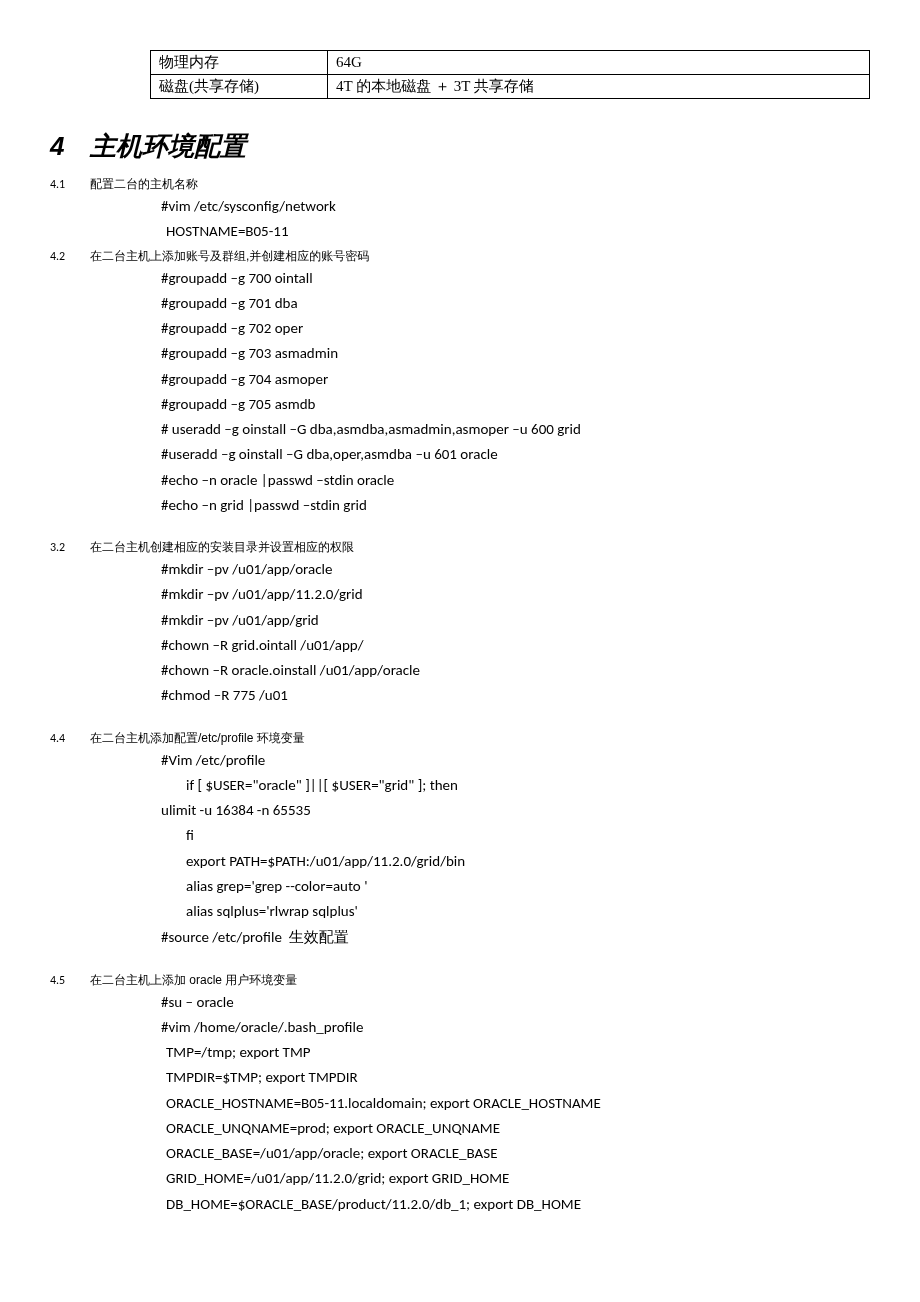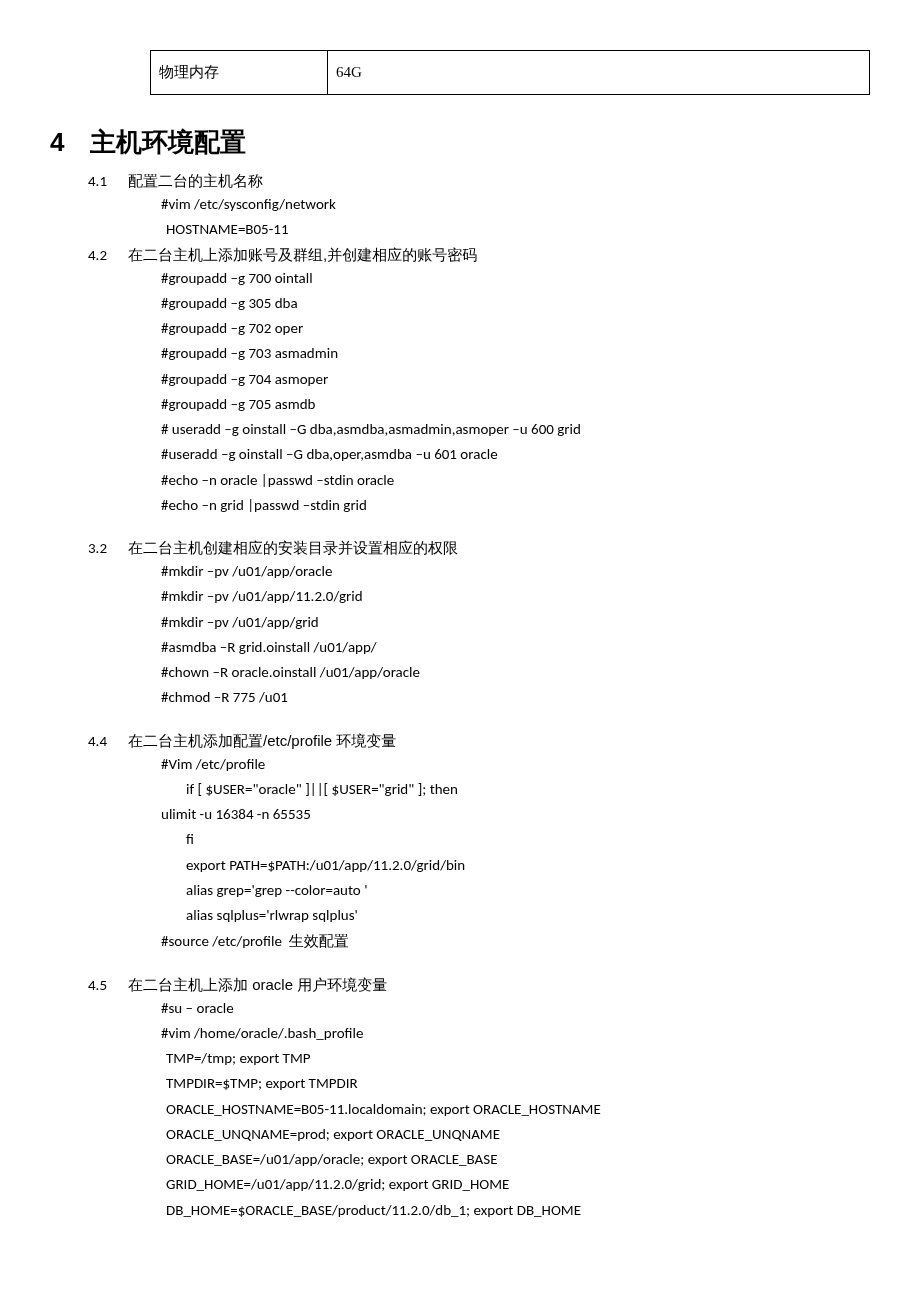--- a/index.html
+++ b/index.html
@@ -13,43 +13,43 @@
     box-sizing: border-box;
   }
   table {
     border-collapse: collapse;
     width: 720px;
     margin-left: 100px;
     margin-bottom: 30px;
   }
   td {
     border: 1px solid #000;
-    padding: 12px 8px;
+    padding: 2px 8px;
     font-family: "SimSun", serif;
     font-size: 15px;
     margin-top: 48px;
   }
   td:first-child {
     width: 160px;
   }
   h1.section {
     font-family: "SimSun", "Microsoft YaHei", sans-serif;
     font-size: 26px;
     font-weight: bold;
     margin: 10px 0 12px 0;
+    font-style: italic;
   }
   h1.section .num {
     display: inline-block;
     width: 40px;
   }
   .sub {
-    margin-left: 38px;
     margin-top: 4px;
     margin-bottom: 2px;
-    font-size: 15px;
+    font-size: 12px;
   }
   .sub .subnum {
     display: inline-block;
     width: 40px;
     font-family: "Calibri", sans-serif;
   }
   .sub .subtitle {
     font-family: "SimSun", "Microsoft YaHei", sans-serif;
   }
   .code {
@@ -69,56 +69,60 @@
 </style>
 </head>
 <body>
 
 <table>
   <tbody>
       <tr>
     <td>物理内存</td>
     <td>64G</td>
   </tr>
+  <tr>
+    <td>磁盘(共享存储)</td>
+    <td>4T 的本地磁盘 ＋ 3T 共享存储</td>
+  </tr>
 </tbody>
   </table>
 
 <h1 class="section">
   <span class="num">4</span><span>主机环境配置</span>
 </h1>
 
 <div class="sub">
   <span class="subnum">4.1</span><span class="subtitle">配置二台的主机名称</span>
 </div>
 <div class="code">#vim /etc/sysconfig/network</div>
 <div class="code indent1">HOSTNAME=B05-11</div>
 
 <div class="sub">
   <span class="subnum">4.2</span><span class="subtitle">在二台主机上添加账号及群组,并创建相应的账号密码</span>
 </div>
 <div class="code">#groupadd –g 700 ointall</div>
-<div class="code">#groupadd –g 305 dba</div>
+<div class="code">#groupadd –g 701 dba</div>
 <div class="code">#groupadd –g 702 oper</div>
 <div class="code">#groupadd –g 703 asmadmin</div>
 <div class="code">#groupadd –g 704 asmoper</div>
 <div class="code">#groupadd –g 705 asmdb</div>
 <div class="code"># useradd –g oinstall –G dba,asmdba,asmadmin,asmoper –u 600 grid</div>
 <div class="code">#useradd –g oinstall –G dba,oper,asmdba –u 601 oracle</div>
 <div class="code">#echo –n oracle |passwd –stdin oracle</div>
 <div class="code">#echo –n grid |passwd –stdin grid</div>
 
 <div class="gap"></div>
 
 <div class="sub">
   <span class="subnum">3.2</span><span class="subtitle">在二台主机创建相应的安装目录并设置相应的权限</span>
 </div>
 <div class="code">#mkdir –pv /u01/app/oracle</div>
 <div class="code">#mkdir –pv /u01/app/11.2.0/grid</div>
 <div class="code">#mkdir –pv /u01/app/grid</div>
-<div class="code">#asmdba –R grid.oinstall /u01/app/</div>
+<div class="code">#chown –R grid.ointall /u01/app/</div>
 <div class="code">#chown –R oracle.oinstall /u01/app/oracle</div>
 <div class="code">#chmod –R 775 /u01</div>
 
 <div class="gap"></div>
 
 <div class="sub">
   <span class="subnum">4.4</span><span class="subtitle">在二台主机添加配置/etc/profile 环境变量</span>
 </div>
 <div class="code">#Vim /etc/profile</div>
 <div class="code indent2">if [ $USER="oracle" ]||[ $USER="grid" ]; then</div>

